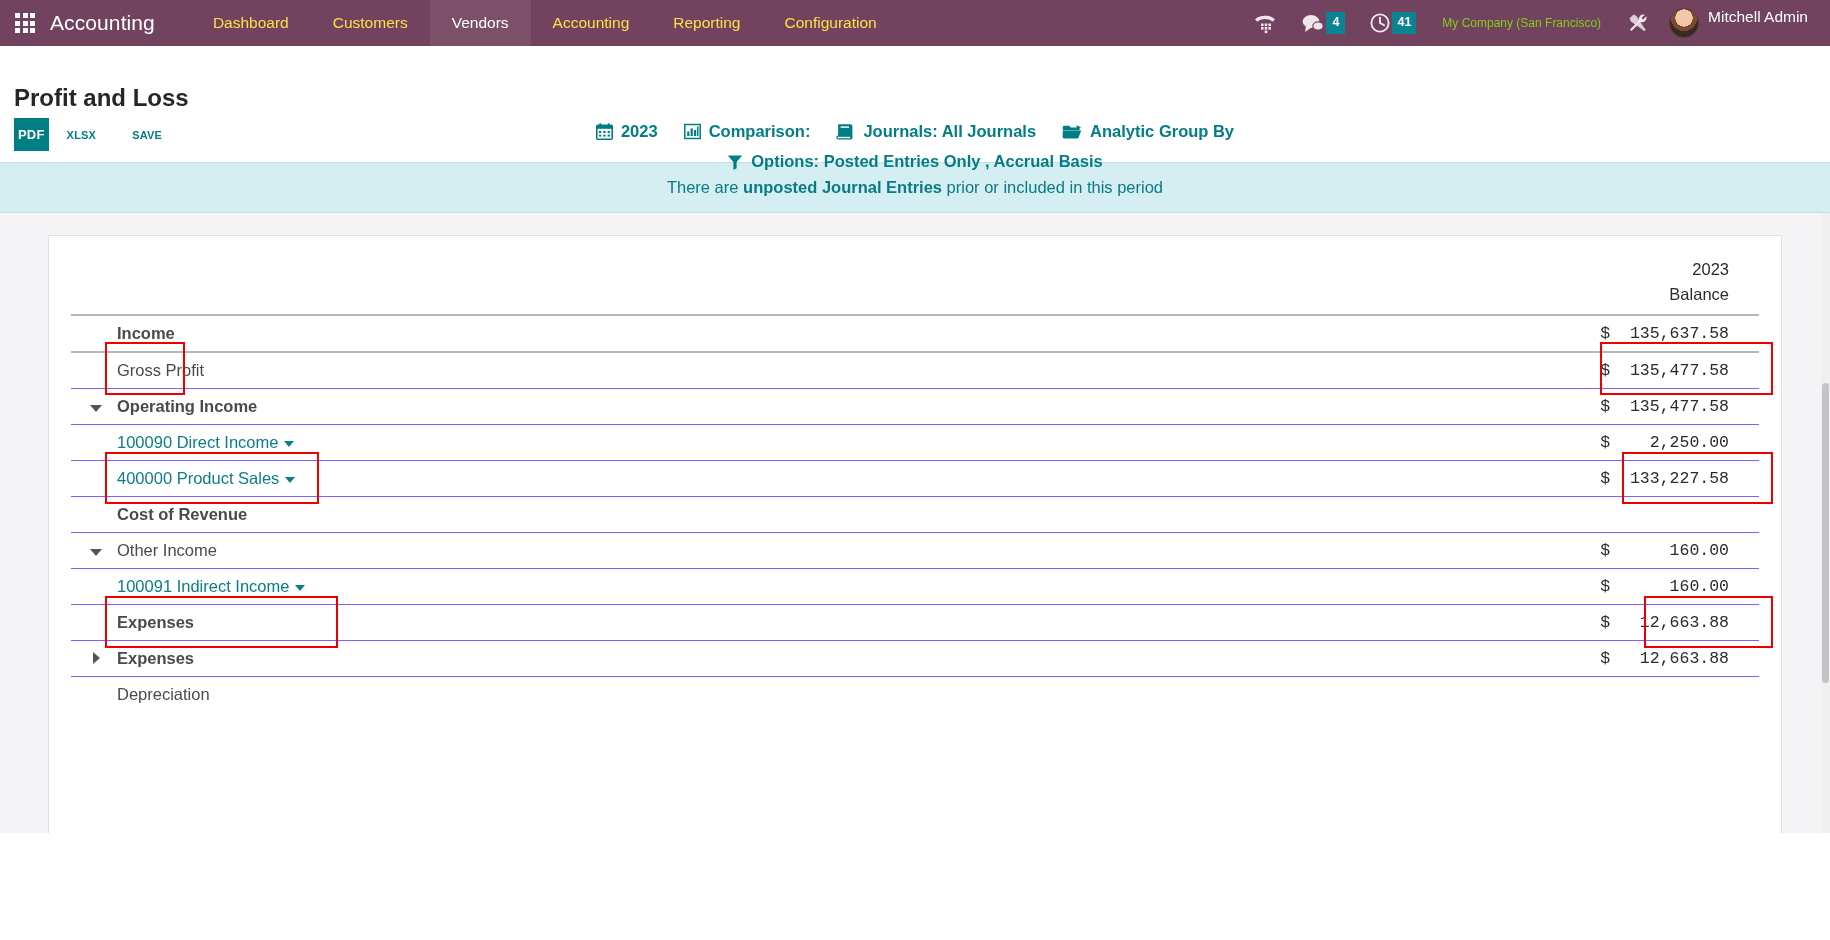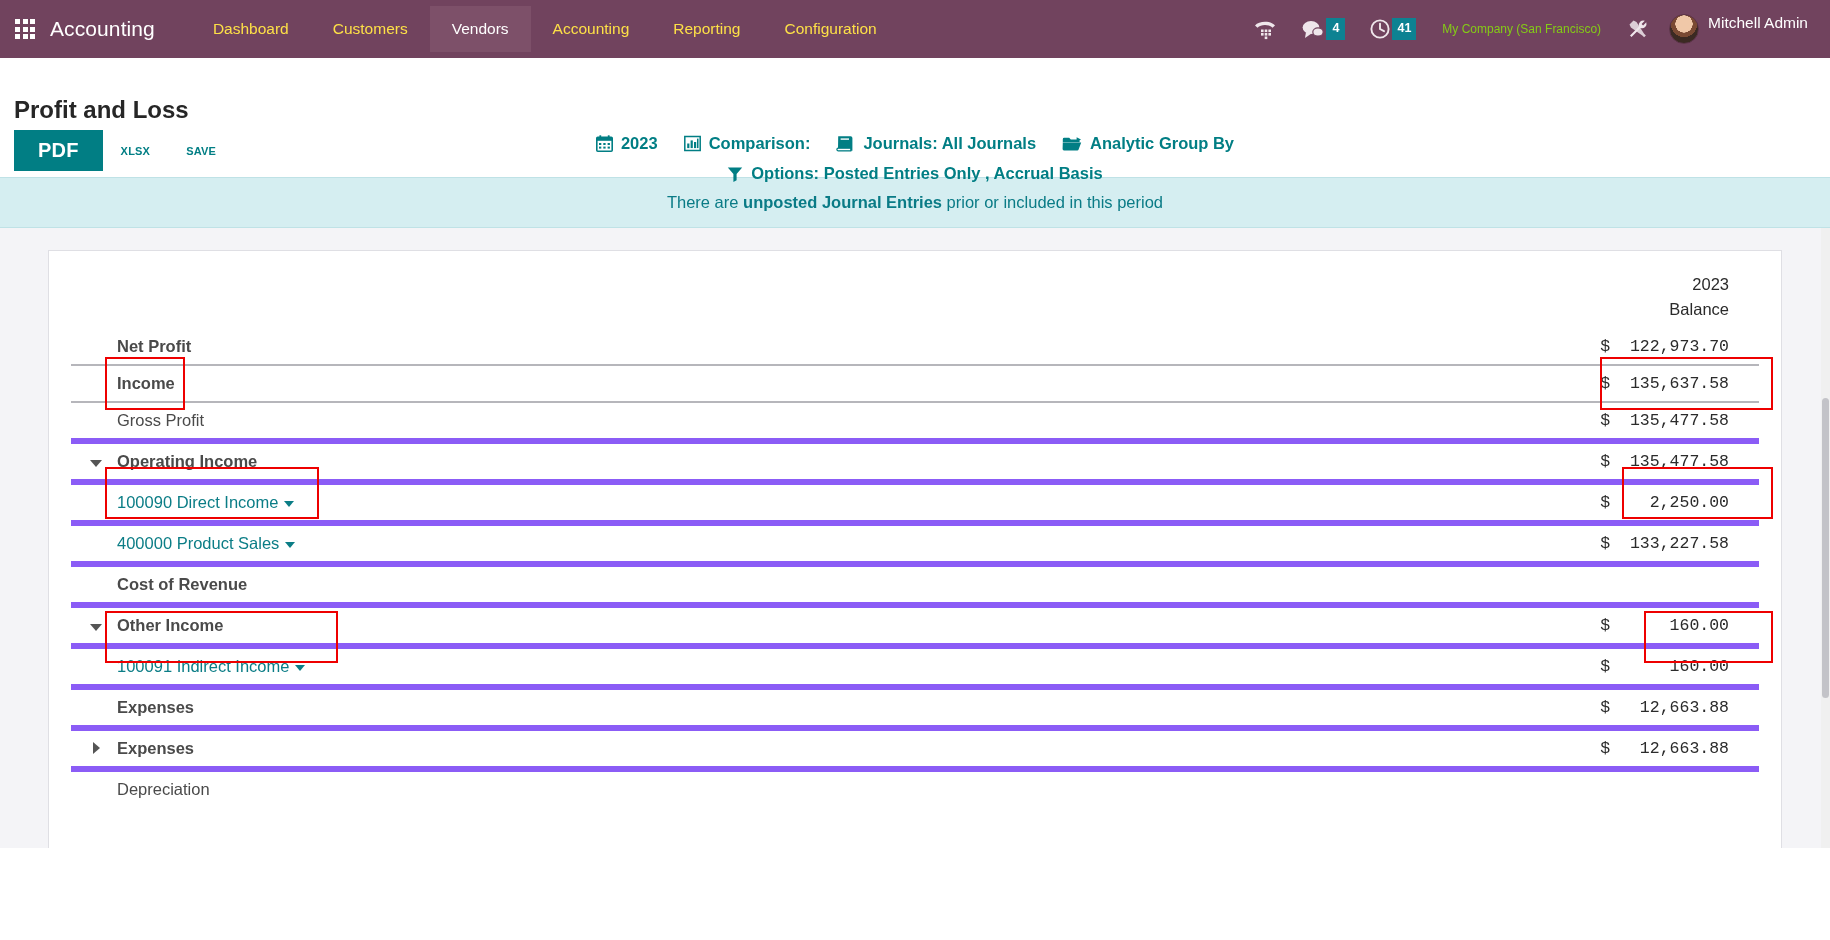--- a/index.html
+++ b/index.html
@@ -7,21 +7,21 @@
   html, body {
     margin: 0; padding: 0;
     width: 1830px; height: 940px;
     background: #ffffff;
     font-family: "Liberation Sans", sans-serif;
     overflow: hidden;
   }
 
   
   .navbar {
-    height: 58px;
+    height: 46px;
     background: #71435e;
     display: flex;
     align-items: center;
     color: #e6dde3;
     font-size: 15.5px;
     position: relative;
     white-space: nowrap;
   }
   .apps-grid {
     width: 50px; height: 46px;
@@ -107,23 +107,23 @@
     display: flex;
     align-items: flex-start;
     padding: 0 14px;
     position: relative;
     min-height: 40px;
   }
   .buttons-left { display: flex; align-items: center; gap: 0px; padding-top: 2px; }
   .btn-pdf {
     background: #017e84;
     color: #ffffff;
-    font-size: 20px;
+    font-size: 13px;
     font-weight: bold;
-    padding: 9px 24px;
+    padding: 9px 4px;
     border: none;
     cursor: pointer;
     letter-spacing: .2px;
   }
   .btn-link {
     background: transparent;
     color: #017e84;
     font-size: 11px;
     font-weight: bold;
     padding: 9px 18px;
@@ -193,21 +193,21 @@
   .col-head {
     text-align: right;
     font-size: 16.5px;
     color: #2b2b2b;
     font-weight: normal;
     padding: 3px 30px 3px 0;
   }
   .hdr-year td { padding-top: 6px; }
   .hdr-balance td { padding-bottom: 10px; margin-top: 48px; }
 
-  tr.line { border-top: 6px solid #8b5cf6; }
+  tr.line { border-top: 1px solid #8b5cf6; }
   tr.line td { padding: 8px 0; }
   tr.line td.amt {
     text-align: right;
     font-family: "Liberation Mono", monospace;
     font-size: 16.5px;
     color: #2b2b2b;
     white-space: pre;
     padding-right: 30px;
     width: 240px;
   }
@@ -428,25 +428,20 @@
             <td></td>
           <td class="col-head">2023</td>
         </tr>
         <tr class="hdr-balance">
           <td></td>
             <td></td>
           <td class="col-head">Balance</td>
         </tr>
       </tbody>
       <tbody id="report-body">
-          <tr class="line" style="border-top: none;">
-            <td class="caret-cell"></td>
-            <td class="name-cell lvl0" style="font-weight: bold;">Net Profit</td>
-            <td class="amt">$  122,973.70</td>
-          </tr>
           <tr class="line thick">
             <td class="caret-cell"></td>
             <td class="name-cell lvl0" style="font-weight: bold;">Income</td>
             <td class="amt">$  135,637.58</td>
           </tr>
           <tr class="line thick">
             <td class="caret-cell"></td>
             <td class="name-cell lvl1">Gross Profit</td>
             <td class="amt">$  135,477.58</td>
           </tr>
@@ -465,21 +460,21 @@
             <td class="name-cell lvl3"><span class="acct-link">400000 Product Sales</span><span class="caret-mini"></span></td>
             <td class="amt">$  133,227.58</td>
           </tr>
           <tr class="line">
             <td class="caret-cell"></td>
             <td class="name-cell lvl2">Cost of Revenue</td>
             <td class="amt"></td>
           </tr>
           <tr class="line">
             <td class="caret-cell"><span class="caret-down"></span></td>
-            <td class="name-cell lvl2" style="font-weight: bold;">Other Income</td>
+            <td class="name-cell lvl2" style="font-weight: normal;">Other Income</td>
             <td class="amt">$      160.00</td>
           </tr>
           <tr class="line">
             <td class="caret-cell"></td>
             <td class="name-cell lvl3"><span class="acct-link">100091 Indirect Income</span><span class="caret-mini"></span></td>
             <td class="amt">$      160.00</td>
           </tr>
           <tr class="line">
             <td class="caret-cell"></td>
             <td class="name-cell lvl1" style="font-weight: bold;">Expenses</td>

